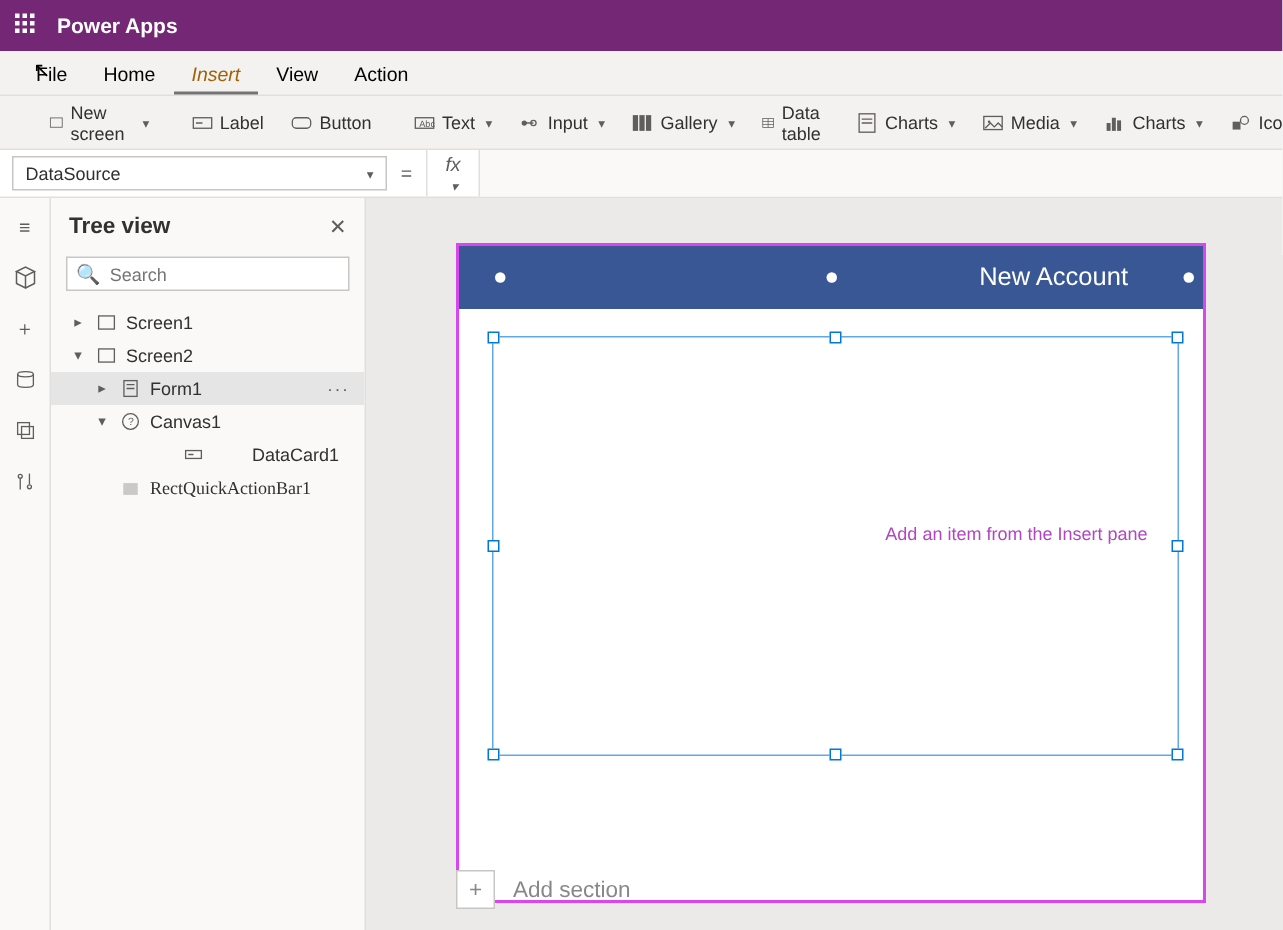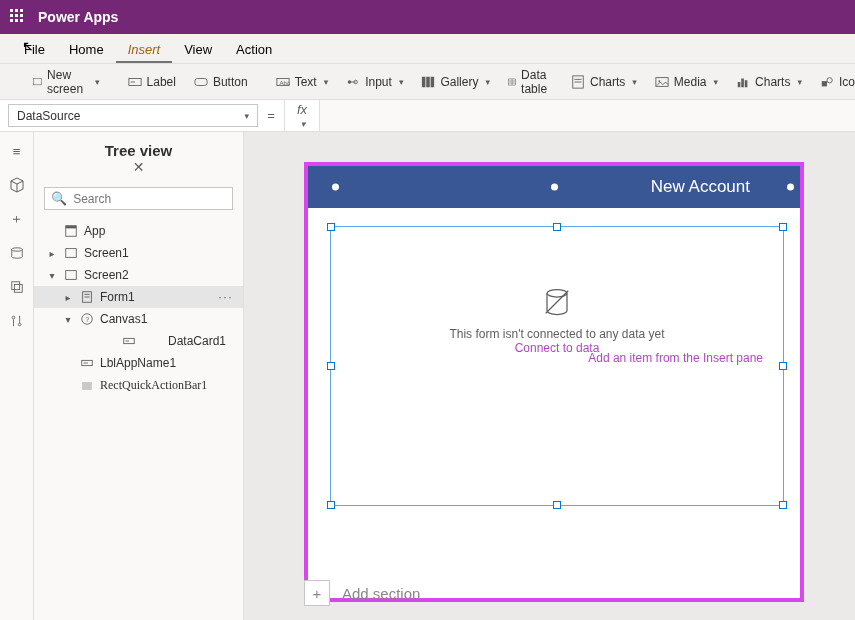--- a/index.html
+++ b/index.html
@@ -19,36 +19,36 @@
     .chev { font-size: 9px; color: #605e5c; margin-left: 2px; }
     .formula-bar { height: 32px; display: flex; align-items: stretch; border-bottom: 1px solid #e1dfdd; }
     .prop-select { width: 250px; border: 1px solid #c8c6c4; margin: 4px 0 4px 8px; padding: 0 8px; display: flex; align-items: center; justify-content: space-between; font-size: 12px; background:#fff;text-align:right; }
     .eq { width: 26px; display: flex; align-items: center; justify-content: center; color: #605e5c; }
     .fx { width: 36px; display: flex; align-items: center; justify-content:center; gap:2px; font-style: italic; color: #605e5c; border-left: 1px solid #e1dfdd; border-right:1px solid #e1dfdd;flex-direction:column; }
     .formula-input { flex: 1; border: none; padding: 0 8px; font-size: 12px; background: #faf9f8; }
     .main { display: flex; height: calc(620px - 34px - 30px - 36px - 32px); }
     .railbar { width: 34px; background: #faf9f8; border-right: 1px solid #e1dfdd; display:flex; flex-direction:column; align-items:center; padding-top:10px; gap: 16px; }
     .railbar .ricon { width: 18px; height: 18px; color:#605e5c; cursor:pointer; display:flex; align-items:center; justify-content:center; }
     .treeview { width: 210px; background: #faf9f8; border-right: 1px solid #e1dfdd; display:flex; flex-direction:column; }
-    .tv-header { display:flex; justify-content:space-between; align-items:center; padding: 10px 12px 4px; flex-direction: column; }
+    .tv-header { display:flex; justify-content:space-between; align-items:center; padding: 10px 12px 4px; }
     .tv-title { font-weight: 600; font-size: 15px; }
     .tv-close { cursor:pointer; color:#605e5c; font-size:14px; }
     .tv-tabs { display:flex; gap: 14px; padding: 0 12px; border-bottom: 1px solid #e1dfdd; }
     .tv-tab { padding: 6px 0; font-size: 12px; cursor:pointer; color:#605e5c; }
     .tv-tab.active { color:#742774; border-bottom: 2px solid #742774; margin-bottom:-1px; }
     .tv-search { margin: 8px 10px; border:1px solid #c8c6c4; background:#fff; display:flex; align-items:center; padding:3px 6px; gap:6px; }
     .tv-search input { border:none; outline:none; flex:1; font-size:12px; }
     .tree { flex:1; overflow-y:auto; padding: 2px 0; }
     .node { display:flex; align-items:center; gap:6px; padding: 4px 10px; font-size:12px; cursor:pointer; white-space:nowrap; position:relative; }
     .node.selected { background:#e5e5e5; }
     .node .exp { width:12px; text-align:center; color:#605e5c; font-size:10px; }
     .node .nicon { width:14px; height:14px; display:inline-flex; align-items:center; justify-content:center; color:#605e5c; }
     .node .more { margin-left:auto; color:#605e5c; letter-spacing:1px; }
     .canvas-area { flex:1; background:#eceae8; position:relative; overflow:hidden; }
-    .canvas { position:absolute; left:60px; top:30px; width:500px; height:440px; background:#fff; border:4px solid #d946ef; }
+    .canvas { position:absolute; left:60px; top:30px; width:500px; height:440px; background:#fff; border:2px solid #d946ef; }
     .canvas-header { background:#3b5998; background:#3d5a9e; height:42px; display:flex; align-items:center; justify-content:flex-end; padding:0 50px; color:#fff; font-size:17px; position:relative; }
     .canvas-header { background:#3a5795; }
     .hdr-dot { width:7px;height:7px;border-radius:50%;background:#fff;position:absolute;top:50%;transform:translateY(-50%); }
     .form-body { position:absolute; left:22px; right:16px; top:60px; height:280px; border:1px solid #63a8e6; background:#fff; }
     .sel-handle { width:8px;height:8px;border:1px solid #0078d4;background:#fff;position:absolute; }
     .sel-handle.tl{left:-4px;top:-4px}.sel-handle.tr{right:-4px;top:-4px}.sel-handle.bl{left:-4px;bottom:-4px}.sel-handle.br{right:-4px;bottom:-4px}
     .sel-handle.ml{left:-4px;top:50%;margin-top:-4px}.sel-handle.mr{right:-4px;top:50%;margin-top:-4px}
     .sel-handle.tm{left:50%;top:-4px;margin-left:-4px}.sel-handle.bm{left:50%;bottom:-4px;margin-left:-4px}
     .form-empty { text-align:center; padding-top:60px; color:#605e5c; font-size:12px; }
     .form-empty svg{ display:block; margin:0 auto 10px; }
@@ -225,30 +225,20 @@
     <div class="tv-header">
       <div class="tv-title">Tree view</div>
       <div class="tv-close">✕</div>
     </div>
     <div class="tv-search">
       <span>🔍</span>
       <input placeholder="Search" style="">
     </div>
     <div class="tree" id="tree">
         <div class="node" style="padding-left: 12px;">
-          <span class="exp"></span>
-          <span class="nicon">
-            <svg width="14" height="14" viewBox="0 0 16 16">
-              <rect x="2" y="2" width="12" height="12" fill="none" stroke="#605e5c"></rect>
-              <rect x="2" y="2" width="12" height="3" fill="#605e5c"></rect>
-            </svg>
-          </span>
-          <span>App</span>
-        </div>
-        <div class="node" style="padding-left: 12px;">
           <span class="exp">▸</span>
           <span class="nicon">
             <svg width="14" height="14" viewBox="0 0 16 16">
               <rect x="2" y="3" width="12" height="10" fill="none" stroke="#605e5c"></rect>
             </svg>
           </span>
           <span>Screen1</span>
         </div>
         <div class="node" style="padding-left: 12px;">
           <span class="exp">▾</span>
@@ -283,30 +273,20 @@
         </div>
         <div class="node" style="padding-left: 44px; gap: 32px;">
           <span class="exp"></span>
           <span class="nicon">
             <svg width="14" height="14" viewBox="0 0 16 16">
               <rect x="2" y="5" width="12" height="6" fill="none" stroke="#605e5c"></rect>
               <line x1="4" y1="8" x2="8" y2="8" stroke="#605e5c"></line>
             </svg>
           </span>
           <span>DataCard1</span>
-        </div>
-        <div class="node" style="padding-left: 28px;">
-          <span class="exp"></span>
-          <span class="nicon">
-            <svg width="14" height="14" viewBox="0 0 16 16">
-              <rect x="2" y="5" width="12" height="6" fill="none" stroke="#605e5c"></rect>
-              <line x1="4" y1="8" x2="9" y2="8" stroke="#605e5c"></line>
-            </svg>
-          </span>
-          <span>LblAppName1</span>
         </div>
         <div class="node" style="padding-left: 28px; font-family: Liberation Serif, serif;">
           <span class="exp"></span>
           <span class="nicon">
             <svg width="14" height="14" viewBox="0 0 16 16">
               <rect x="3" y="4" width="10" height="8" fill="#605e5c" opacity="0.3" stroke="#605e5c"></rect>
             </svg>
           </span>
           <span>RectQuickActionBar1</span>
         </div>
@@ -323,29 +303,20 @@
       </div>
       <div class="form-body">
         <div class="sel-handle tl"></div>
         <div class="sel-handle tr"></div>
         <div class="sel-handle bl"></div>
         <div class="sel-handle br"></div>
         <div class="sel-handle ml"></div>
         <div class="sel-handle mr"></div>
         <div class="sel-handle tm"></div>
         <div class="sel-handle bm"></div>
-        <div class="form-empty">
-          <svg width="30" height="30" viewBox="0 0 24 24">
-              <ellipse cx="12" cy="5" rx="8" ry="3" fill="none" stroke="#605e5c"></ellipse>
-              <path d="M4 5 V19 A8 3 0 0 0 20 19 V5" fill="none" stroke="#605e5c"></path>
-              <line x1="3" y1="21" x2="21" y2="3" stroke="#605e5c"></line>
-            </svg>
-          <div>This form isn't connected to any data yet</div>
-          <div><a class="link">Connect to data</a></div>
-        </div>
         <div class="insert-hint"><a class="link">Add an item from the Insert pane</a></div>
       </div>
     </div>
     <div class="bottom-bar">
       <div class="plus" style="width:26px;height:26px;border:1px solid #c8c6c4;display:flex;align-items:center;justify-content:center;background:#fff">+</div>
       <span>Add section</span>
     </div>
   </div>
 </div>
 

